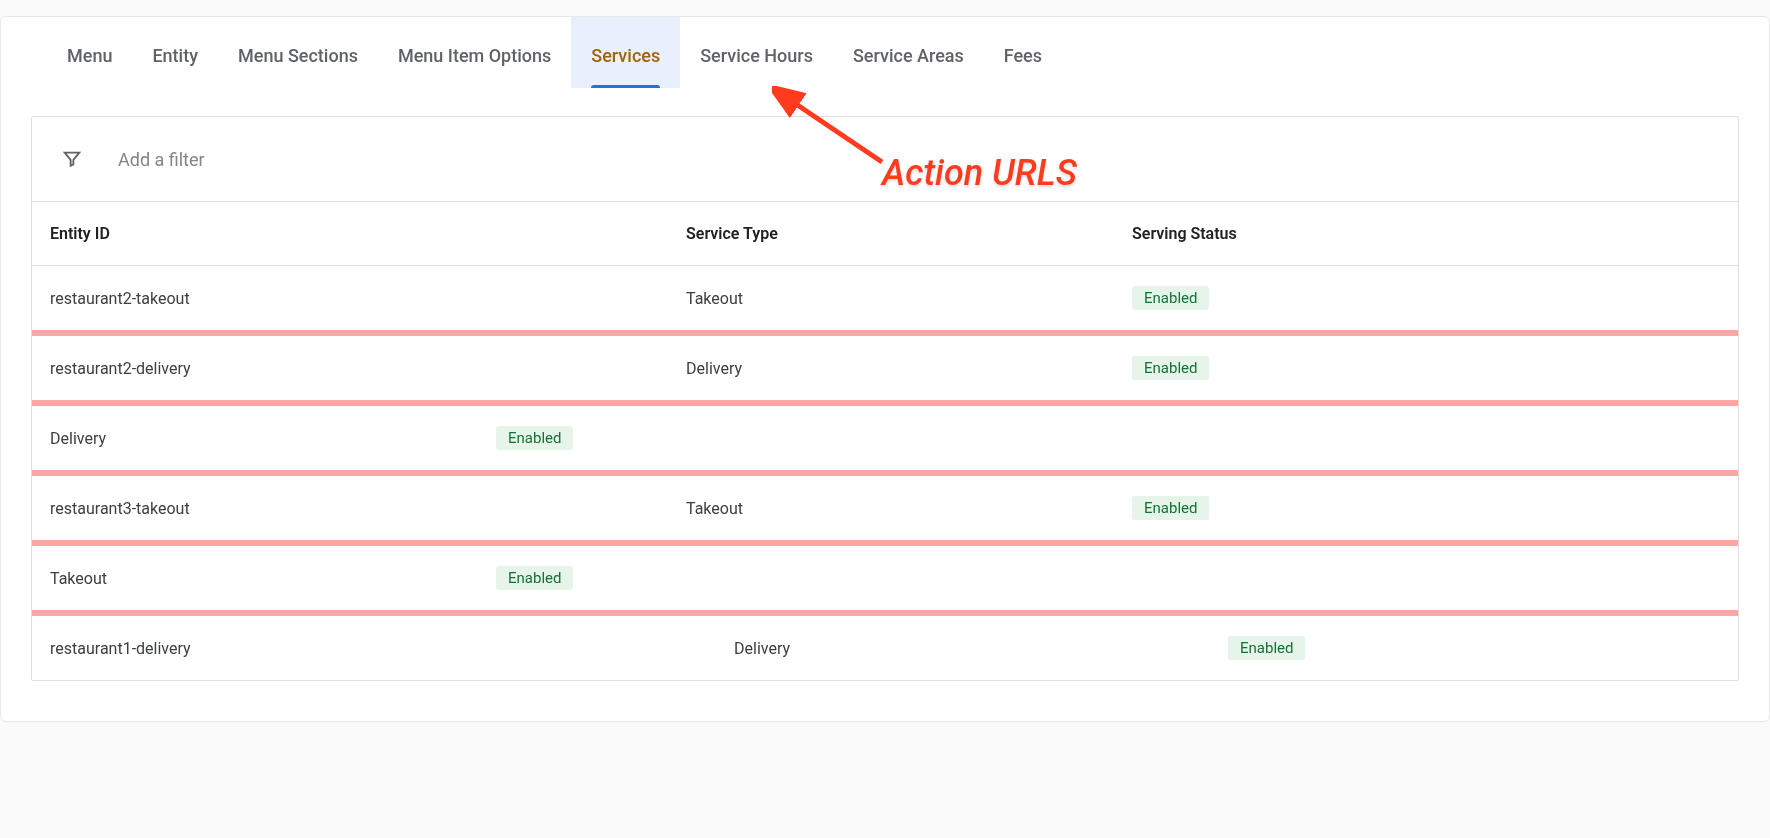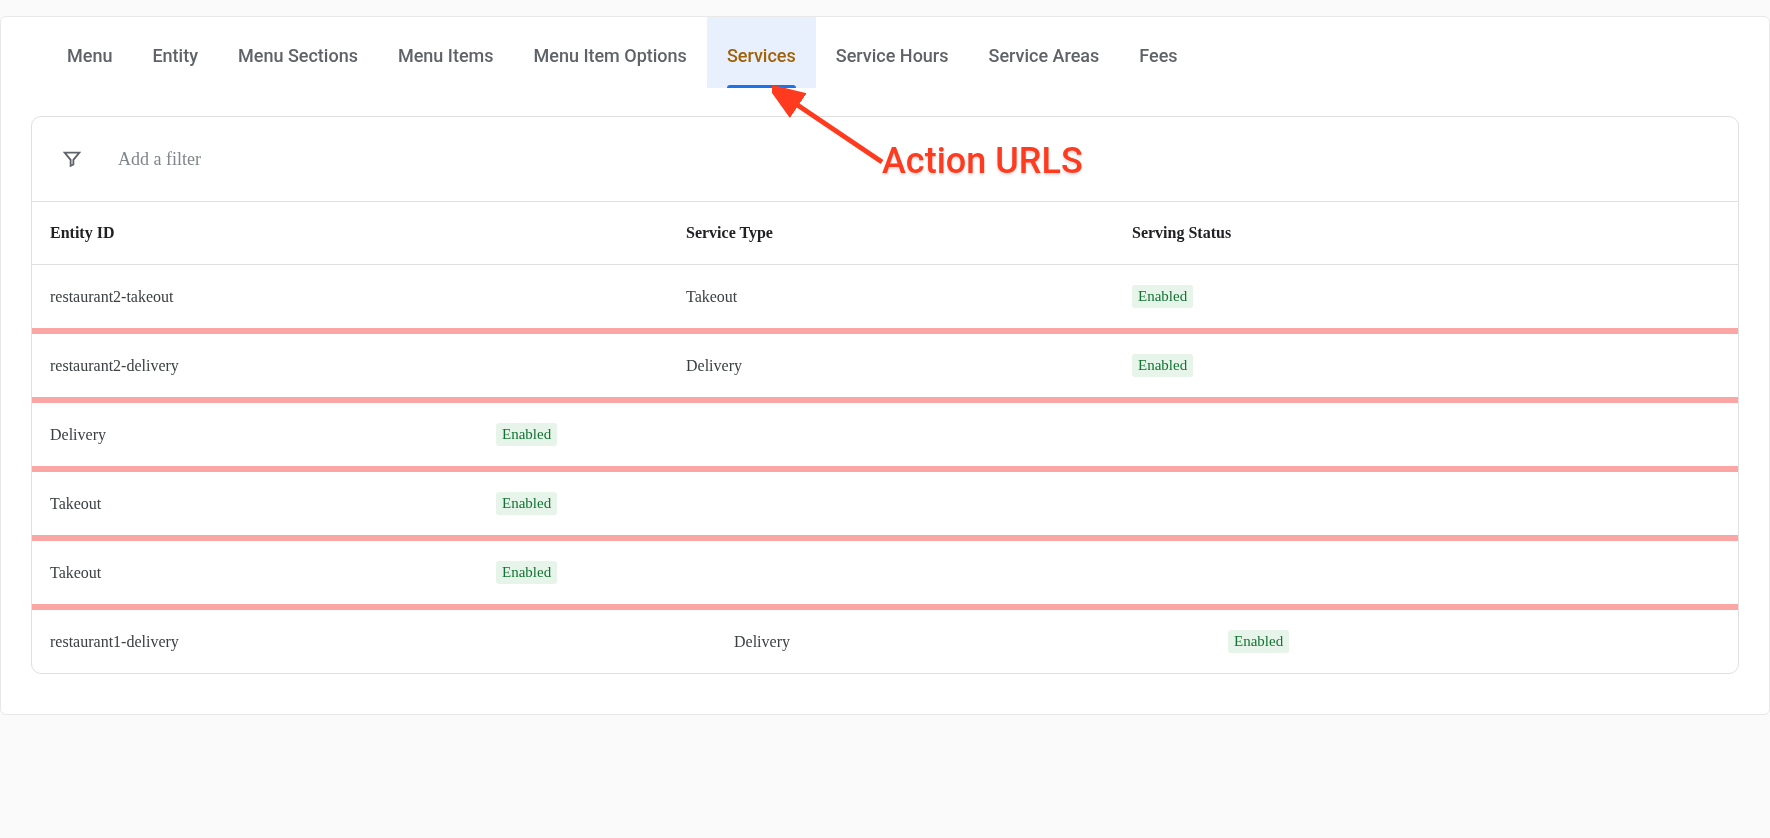--- a/index.html
+++ b/index.html
@@ -47,22 +47,21 @@
       bottom: 0;
       left: 20px;
       right: 20px;
       height: 3px;
       background: #1a73e8;
       border-radius: 3px 3px 0 0;
     }
     .table-wrap {
       border: 1px solid #e0e0e0;
       margin: 28px 30px 40px 30px;
-      border-radius: 10px;
-      font-family: Liberation Serif, serif;
+      border-radius: 2px;
     }
     .filter-row {
       display: flex;
       align-items: center;
       padding: 20px 18px;
       gap: 24px;
       border-bottom: 1px solid #e0e0e0;
       min-height: 66px;
     }
     .filter-icon {
@@ -104,21 +103,21 @@
       min-height: 62px;
     }
     .trow:last-child {
       border-bottom: none;
       gap: 48px;
     }
     .badge {
       display: inline-block;
       background: #e6f4ea;
       color: #137333;
-      padding: 3px 6px;
+      padding: 3px 12px;
       border-radius: 3px;
       font-size: 15px;
     }
     .annot-arrow {
       position: absolute;
       pointer-events: none;
     }
     .annot-text {
       position: absolute;
       color: #ff3b1f;
@@ -129,21 +128,20 @@
     }
   </style>
 </head>
 <body>
 
 <div class="panel">
   <div class="tabs" id="tabs-container">
       <div class="tab">Menu</div>
       <div class="tab">Entity</div>
       <div class="tab">Menu Sections</div>
-      <div class="tab">Menu Items</div>
       <div class="tab">Menu Item Options</div>
       <div class="tab active">Services</div>
       <div class="tab">Service Hours</div>
       <div class="tab">Service Areas</div>
       <div class="tab">Fees</div>
     </div>
 
   <div class="table-wrap">
     <div class="filter-row">
       <span class="filter-icon">
@@ -169,20 +167,21 @@
         <div class="trow">
           <div class="col-id">restaurant2-delivery</div>
           <div class="col-type">Delivery</div>
           <div class="col-status"><span class="badge">Enabled</span></div>
         </div>
         <div class="trow">
           <div class="col-type">Delivery</div>
           <div class="col-status"><span class="badge">Enabled</span></div>
         </div>
         <div class="trow">
+          <div class="col-id">restaurant3-takeout</div>
           <div class="col-type">Takeout</div>
           <div class="col-status"><span class="badge">Enabled</span></div>
         </div>
         <div class="trow">
           <div class="col-type">Takeout</div>
           <div class="col-status"><span class="badge">Enabled</span></div>
         </div>
         <div class="trow">
           <div class="col-id">restaurant1-delivery</div>
           <div class="col-type">Delivery</div>
@@ -193,13 +192,13 @@
 </div>
 
 <svg class="annot-arrow" style="left:772px; top:86px;" width="120" height="100">
   <defs>
     <marker id="ahead" markerWidth="10" markerHeight="10" refX="2" refY="3" orient="auto">
       <path d="M0,0 L0,6 L8,3 z" fill="#ff3b1f"></path>
     </marker>
   </defs>
   <line x1="110" y1="76" x2="18" y2="14" stroke="#ff3b1f" stroke-width="5" marker-end="url(#ahead)"></line>
 </svg>
-<div class="annot-text" style="left:882px; top:140px;">Action URLS</div>
+<div class="annot-text" style="left:882px; top:152px;font-style:italic;">Action URLS</div>
 
 </body></html>

